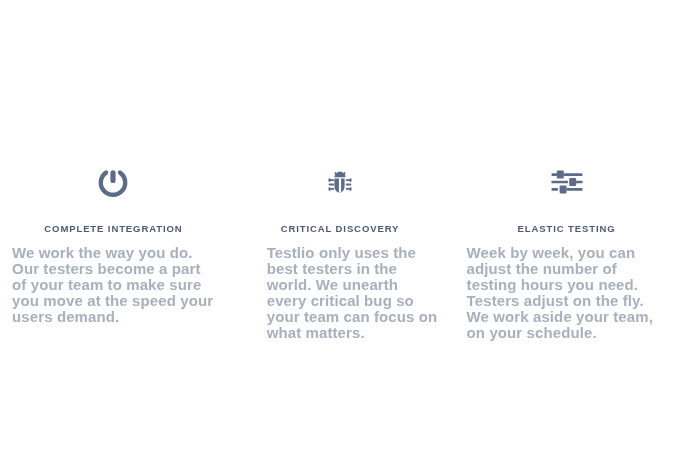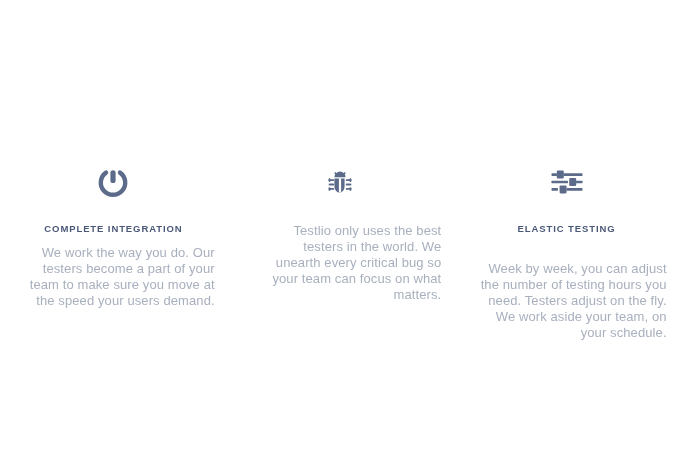--- a/index.html
+++ b/index.html
@@ -28,21 +28,21 @@
     flex-direction: row;
     align-items: flex-start;
     justify-content: center;
   }
 
   .feature-col {
     width: 226.6px;
     display: flex;
     flex-direction: column;
     align-items: center;
-    text-align: right;
+    text-align: left;
     padding: 0 12px;
   }
 
   .feature-icon {
     display: block;
     height: 44px;
     margin-bottom: 19px;
     display: flex;
     align-items: center;
     justify-content: center;
@@ -55,32 +55,32 @@
     font-weight: bold;
     letter-spacing: 0.9px;
     color: #4a5878;
     text-transform: uppercase;
     line-height: 1.2;
     margin-bottom: 11px;
     white-space: nowrap;
   }
 
   .feature-body {
-    font-size: 13px;
-    font-weight: normal;
+    font-size: 15px;
+    font-weight: bold;
     line-height: 16px;
     color: #a8b0be;
     letter-spacing: 0.1px;
     max-width: 205px;
   }
 
   
   .col-1 .feature-body { max-width: 206px; }
   .col-2 .feature-body { max-width: 198px; margin-left: 28px; }
-  .col-3 .feature-body { max-width: 200px; margin-top: 16px; }
+  .col-3 .feature-body { max-width: 200px; }
 </style>
 </head>
 <body>
 
 <div class="page">
 
   <div class="features">
 
     <div class="feature-col col-1">
       <div class="feature-icon">
@@ -114,20 +114,21 @@
             <rect x="22.8" y="22.9" width="5.6" height="1.9" rx="0.9"></rect>
             <rect x="26.5" y="13.3" width="1.9" height="3.6" rx="0.9"></rect>
             <rect x="26.5" y="22.2" width="1.9" height="3.6" rx="0.9"></rect>
 
             <path d="M11.4 13.4 h10.2 v7.6 a5.1 6.6 0 0 1 -10.2 0 z"></path>
           </g>
 
           <rect x="15.9" y="13.4" width="2.2" height="14.0" fill="#ffffff"></rect>
         </svg>
       </div>
+      <div class="feature-title">CRITICAL DISCOVERY</div>
       <div class="feature-body">Testlio only uses the best testers in the world. We unearth every critical bug so your team can focus on what matters.</div>
     </div>
 
     <div class="feature-col col-3">
       <div class="feature-icon">
         <svg width="34" height="30" viewBox="0 0 34 30" aria-hidden="true">
           <g fill="#5c6b8a">
 
             <rect x="1.5" y="6.3" width="5.5" height="2.6" rx="0.6"></rect>
             <rect x="13.5" y="6.3" width="19.0" height="2.6" rx="0.6"></rect>

